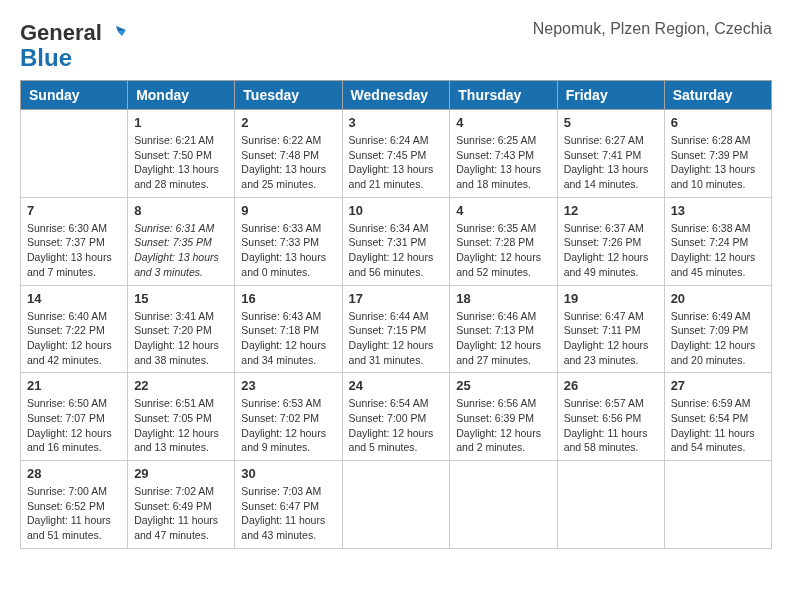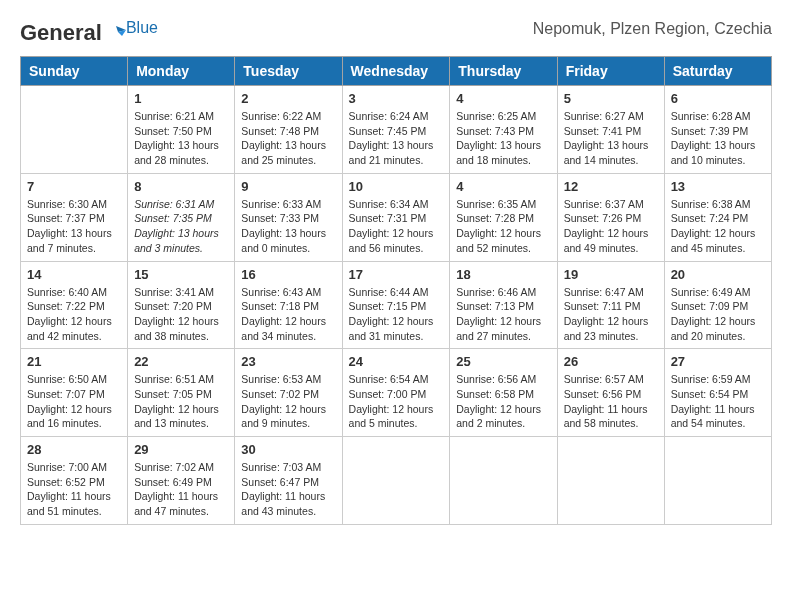--- a/index.html
+++ b/index.html
@@ -11,32 +11,32 @@
       padding: 20px;
     }
     .header {
       display: flex;
       justify-content: space-between;
       align-items: flex-start;
       margin-bottom: 10px;
     }
     .logo {
       display: flex;
-      flex-direction: row;
+      flex-direction: column;
       align-items: flex-start;
     }
     .logo-line1 {
       display: flex;
       align-items: center;
       gap: 2px;
     }
     .logo-line2 {
       color: #1a6faf;
-      font-size: 16px;
-      font-weight: normal;
+      font-size: 24px;
+      font-weight: bold;
       line-height: 1;
     }
     .title-section {
       text-align: right;
     }
     .month-title {
       font-size: 36px;
       font-weight: normal;
       color: #333;
       line-height: 1.1;
@@ -284,21 +284,21 @@
         <td>
           <span class="day-number">24</span>
           <div class="day-info" style="white-space: pre-line;">Sunrise: 6:54 AM
 Sunset: 7:00 PM
 Daylight: 12 hours
 and 5 minutes.</div>
         </td>
         <td>
           <span class="day-number">25</span>
           <div class="day-info" style="white-space: pre-line;">Sunrise: 6:56 AM
-Sunset: 6:58 PM
+Sunset: 6:39 PM
 Daylight: 12 hours
 and 2 minutes.</div>
         </td>
         <td>
           <span class="day-number">26</span>
           <div class="day-info" style="white-space: pre-line;">Sunrise: 6:57 AM
 Sunset: 6:56 PM
 Daylight: 11 hours
 and 58 minutes.</div>
         </td>

